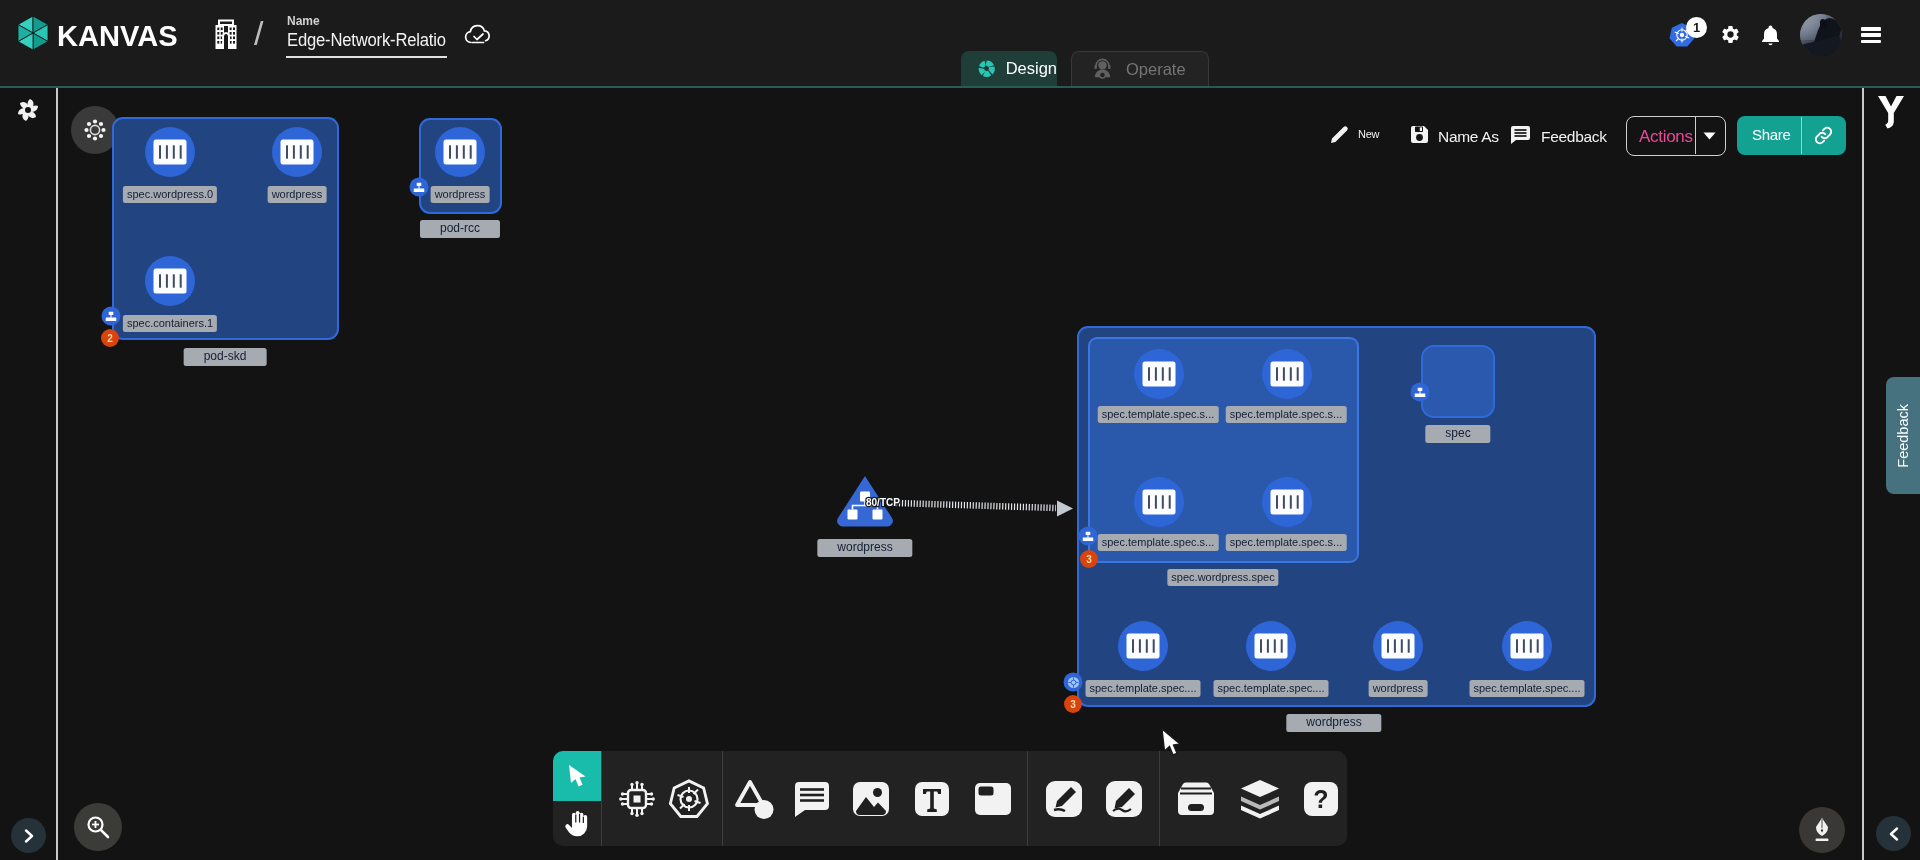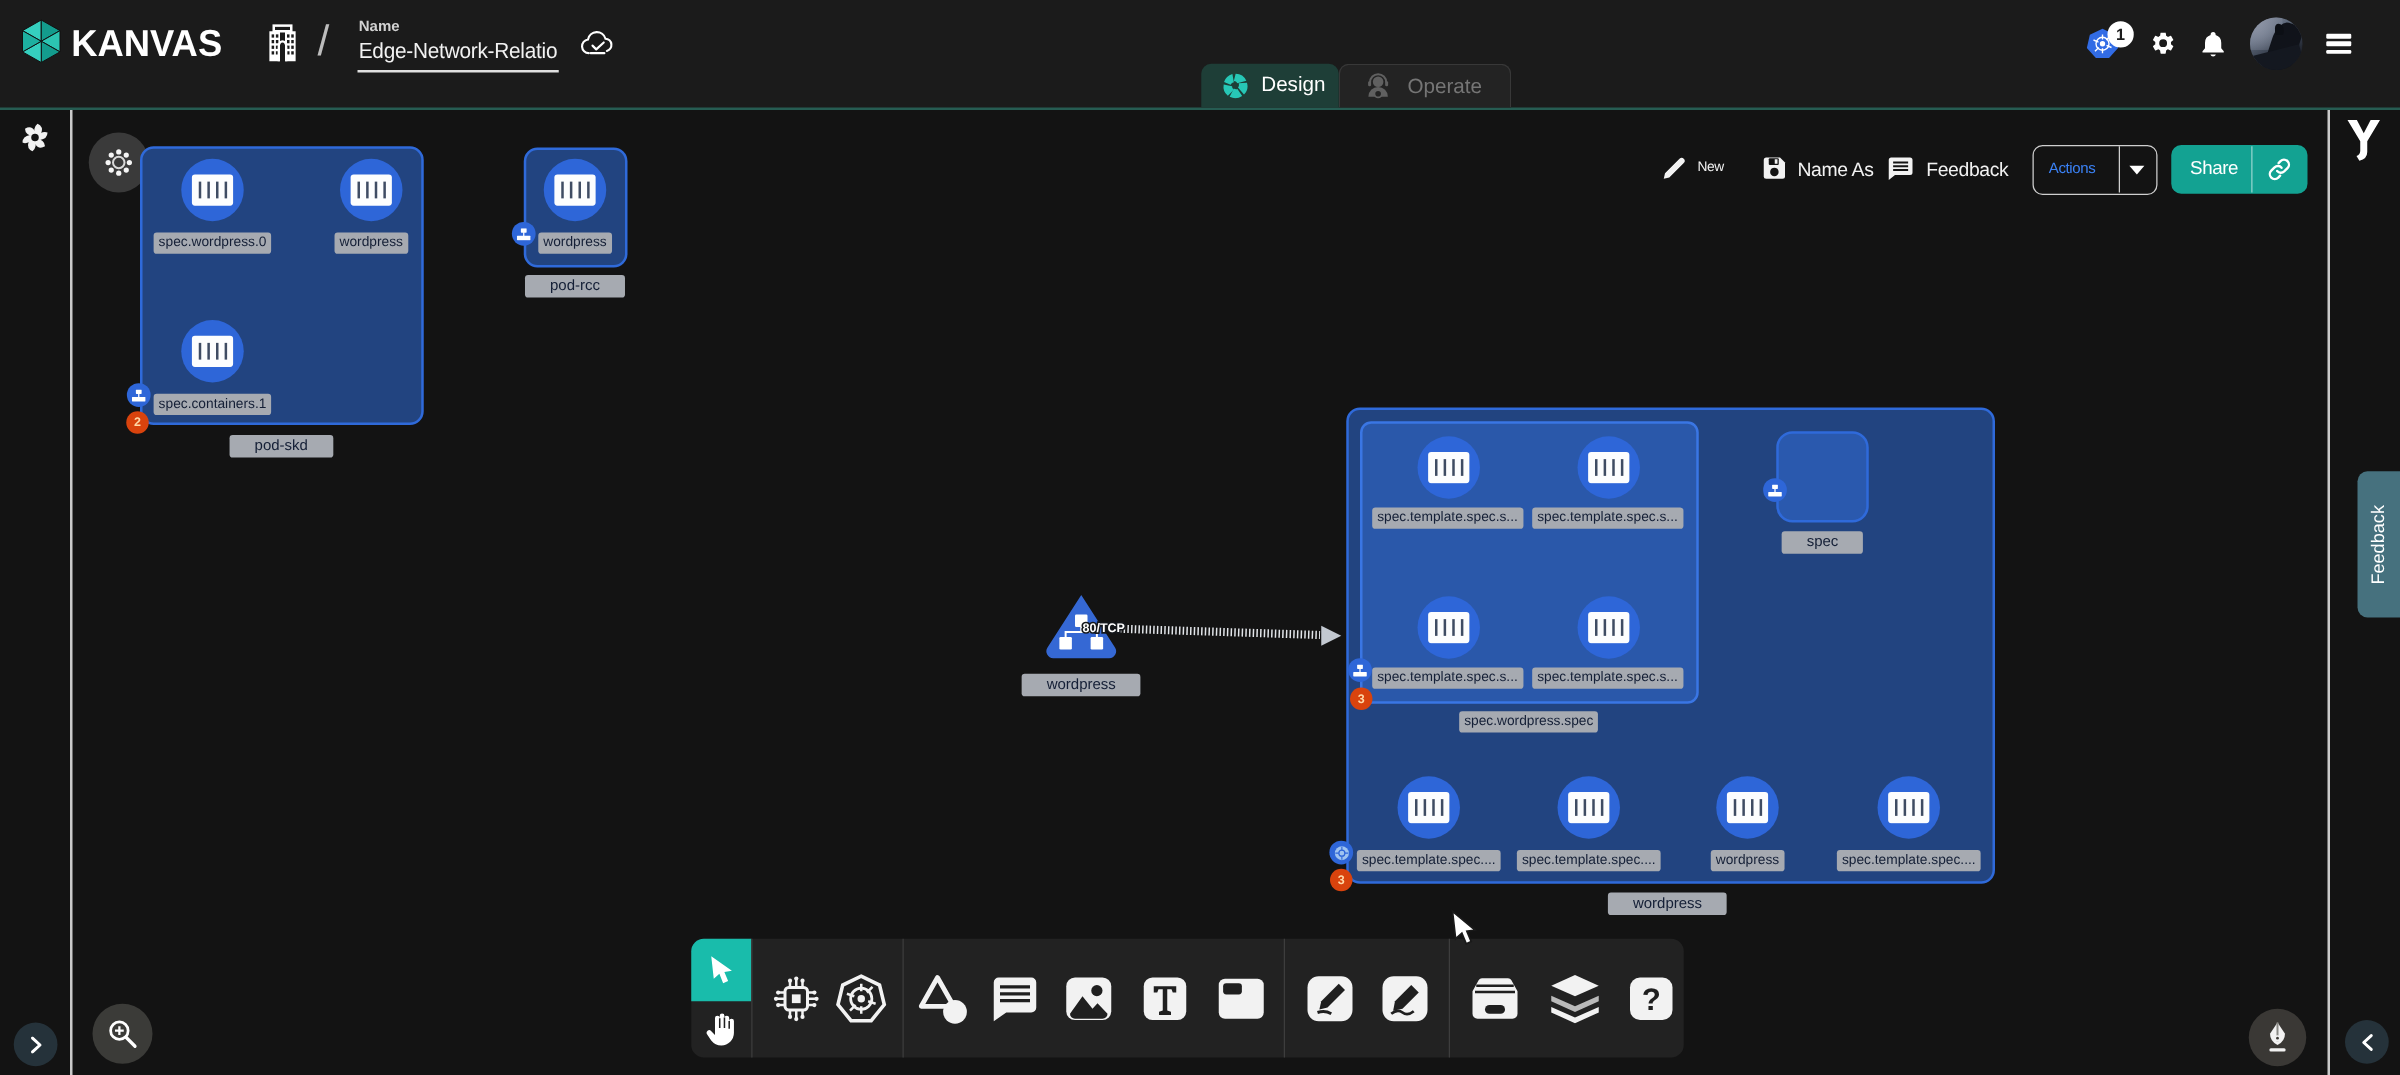--- a/index.html
+++ b/index.html
@@ -70,21 +70,21 @@
   <div class="abs" style="left:287px;top:14px;font-size:12px;font-weight:bold;color:#d2d2d2">Name</div>
   <div class="abs" style="left:287px;top:32px;font-size:17.5px;line-height:17px;color:#f2f2f2;letter-spacing:-0.2px;transform:scaleX(0.95);transform-origin:left">Edge-Network-Relatio</div>
   <div class="abs" style="left:286px;top:56px;width:161px;height:1.5px;background:#e0e0e0"></div>
 
   <svg class="abs" style="left:464px;top:23px" width="28" height="24" viewBox="0 0 28 24" fill="none">
     <path d="M7 19.5 a5.5 5.5 0 0 1 -0.6 -10.95 a7.2 7.2 0 0 1 14 -0.6 a5 5 0 0 1 1.1 9.8" stroke="#fff" stroke-width="1.7" stroke-linecap="round"></path>
     <path d="M10 13.5 l3 3 l6 -5.5" stroke="#fff" stroke-width="1.7" fill="none" stroke-linecap="round" stroke-linejoin="round"></path>
     <path d="M8.5 19.5 h11" stroke="#fff" stroke-width="1.7" stroke-linecap="round"></path>
   </svg>
 
-  <div class="tab" style="left:961px;width:110px;background:#1e3e37">
+  <div class="tab" style="left:961px;width:96px;background:#1e3e37">
     <svg style="margin-left:17px" width="21" height="21" viewBox="0 0 22 22">
       <g fill="#27c7b6">
             <path d="M11 1 a10 10 0 0 1 9 6 l-7.5 2 a3.5 3.5 0 0 0 -3 -1.8 Z"></path>
             <path d="M20.5 8.5 a10 10 0 0 1 -2.5 10 l-5 -6 a3.5 3.5 0 0 0 0.5 -3.5 Z"></path>
             <path d="M16.5 19.6 a10 10 0 0 1 -10.5 0.8 l3.5 -7 a3.5 3.5 0 0 0 3 0.5 Z"></path>
             <path d="M4.5 19.5 a10 10 0 0 1 -3.5 -9.5 l7 1.5 a3.5 3.5 0 0 0 1.5 3 Z"></path>
             <path d="M1.3 8 a10 10 0 0 1 7 -6.8 l1.2 7 a3.5 3.5 0 0 0 -2.7 2 Z"></path>
           </g>
       <circle cx="11" cy="11" r="2.2" fill="#1e3e37"></circle>
     </svg>
@@ -221,21 +221,21 @@
 <svg class="abs" style="left:1510px;top:125px" width="21" height="19" viewBox="0 0 21 19" fill="#f2f2f2">
   <path d="M1 3 a2 2 0 0 1 2 -2 h15 a2 2 0 0 1 2 2 v10 a2 2 0 0 1 -2 2 h-12 l-5 4 z"></path>
   <g stroke="#131313" stroke-width="1.7">
         <line x1="4.5" y1="5" x2="16.5" y2="5"></line>
         <line x1="4.5" y1="8" x2="16.5" y2="8"></line>
         <line x1="4.5" y1="11" x2="16.5" y2="11"></line>
       </g>
 </svg>
 <div class="abs" style="left:1541px;top:128px;font-size:15.5px;letter-spacing:-0.3px;color:#f2f2f2">Feedback</div>
 <div class="abs" style="left:1626px;top:116px;width:100px;height:40px;border:1.5px solid #cfcfcf;border-radius:8px">
-  <span style="position:absolute;left:12px;top:10px;font-size:12px;letter-spacing:-0.3px;color:#3b82f6">Actions</span>
+  <span style="position:absolute;left:12px;top:10px;font-size:17px;letter-spacing:-0.3px;color:#ec4899">Actions</span>
   <div style="position:absolute;left:68px;top:0;width:1px;height:37px;background:#cfcfcf"></div>
   <svg style="position:absolute;left:76px;top:15px" width="13" height="8" viewBox="0 0 13 8">
         <path d="M0.5 0.5 L6.5 7.5 L12.5 0.5 Z" fill="#fff"></path>
       </svg>
 </div>
 <div class="abs" style="left:1737px;top:116px;width:109px;height:39px;background:#13a292;border-radius:8px">
   <span style="position:absolute;left:15px;top:10px;font-size:15px;font-weight:normal;letter-spacing:-0.3px;color:#fff">Share</span>
   <div style="position:absolute;left:64px;top:1px;width:1px;height:37px;background:rgba(255,255,255,0.55)"></div>
   <svg style="position:absolute;left:76px;top:9px" width="21" height="21" viewBox="0 0 24 24" fill="none" stroke="#fff" stroke-width="2.2" stroke-linecap="round">
     <path d="M10 13.5 a4.5 4.5 0 0 0 6.4 0.4 l3 -3 a4.5 4.5 0 0 0 -6.4 -6.4 l-1.7 1.7"></path>

